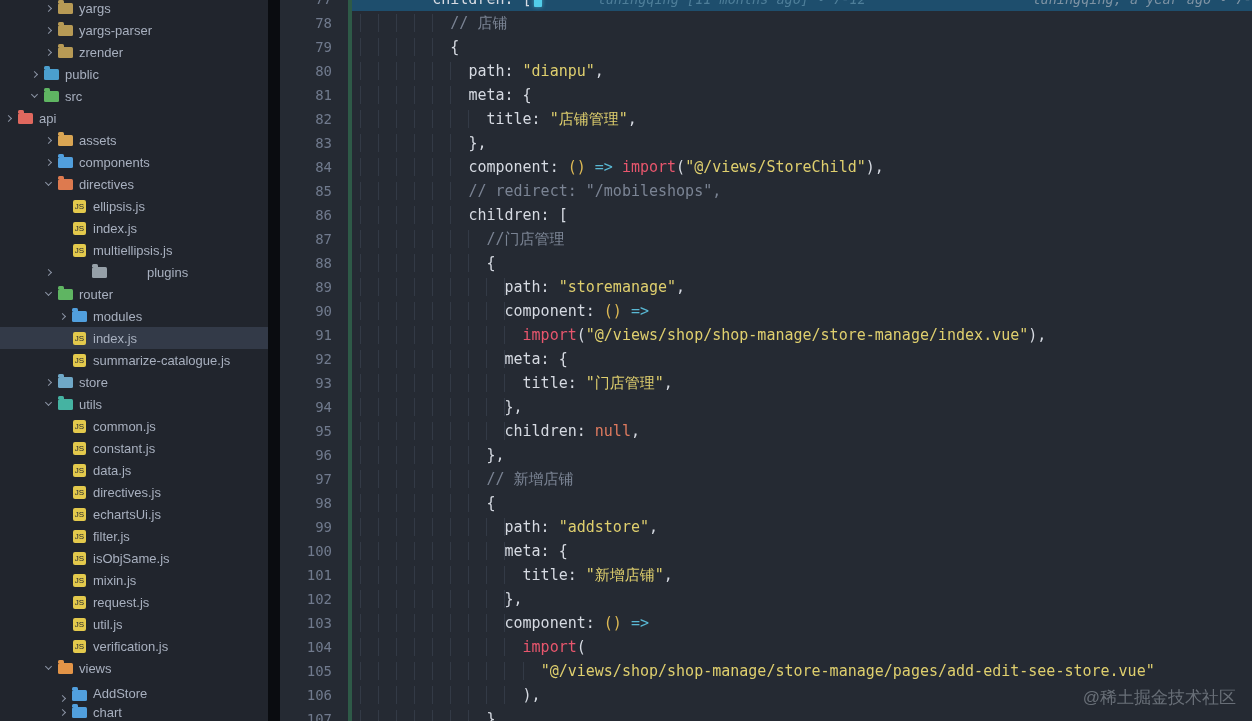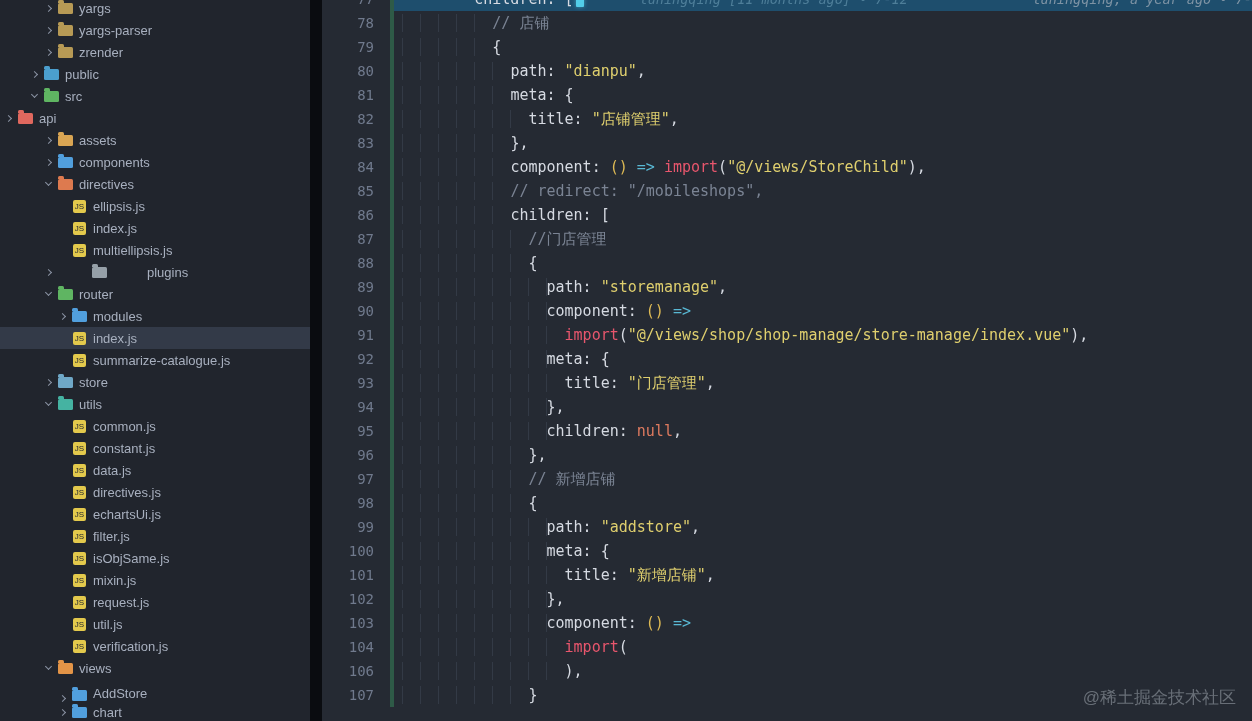--- a/index.html
+++ b/index.html
@@ -5,21 +5,21 @@
   * { margin:0; padding:0; box-sizing:border-box; }
   html, body {
     width:1252px; height:721px; overflow:hidden;
     background:#252a33;
     font-family:"Liberation Sans", sans-serif;
   }
   .app { display:flex; width:1252px; height:721px; }
 
   
   .sidebar {
-    width:310px; height:100%; background:#21252d;
+    width:268px; height:100%; background:#21252d;
     overflow:hidden; flex:none; position:relative;
   }
   .tree { margin-top:-3px; position:relative; }
   .row {
     height:22px; display:flex; align-items:center;
     font-size:13px; color:#a8b0bf; white-space:nowrap; cursor:pointer;
   }
   .row.sel { background:#333a48; }
   .chev-box { width:16px; flex:none; display:flex; align-items:center; justify-content:center; }
   .chev { width:5px; height:5px; border-right:1.4px solid #8a93a3; border-bottom:1.4px solid #8a93a3; display:block; }
@@ -430,20 +430,25 @@
           <span class="ln">103</span>
           <span class="strip"></span>
           <span class="body"><span class="tk ws">                </span><span class="tk pl">component: </span><span class="tk pr">()</span><span class="tk pl"> </span><span class="tk ar">=&gt;</span></span>
         </div>
         <div class="line">
           <span class="ln">104</span>
           <span class="strip"></span>
           <span class="body"><span class="tk ws">                  </span><span class="tk kw">import</span><span class="tk pl">(</span></span>
         </div>
         <div class="line">
+          <span class="ln">105</span>
+          <span class="strip"></span>
+          <span class="body"><span class="tk ws">                    </span><span class="tk st">"@/views/shop/shop-manage/store-manage/pages/add-edit-see-store.vue"</span></span>
+        </div>
+        <div class="line">
           <span class="ln">106</span>
           <span class="strip"></span>
           <span class="body"><span class="tk ws">                  </span><span class="tk pl">),</span></span>
         </div>
         <div class="line">
           <span class="ln">107</span>
           <span class="strip"></span>
           <span class="body"><span class="tk ws">              </span><span class="tk pl">}</span></span>
         </div>
       </div>

